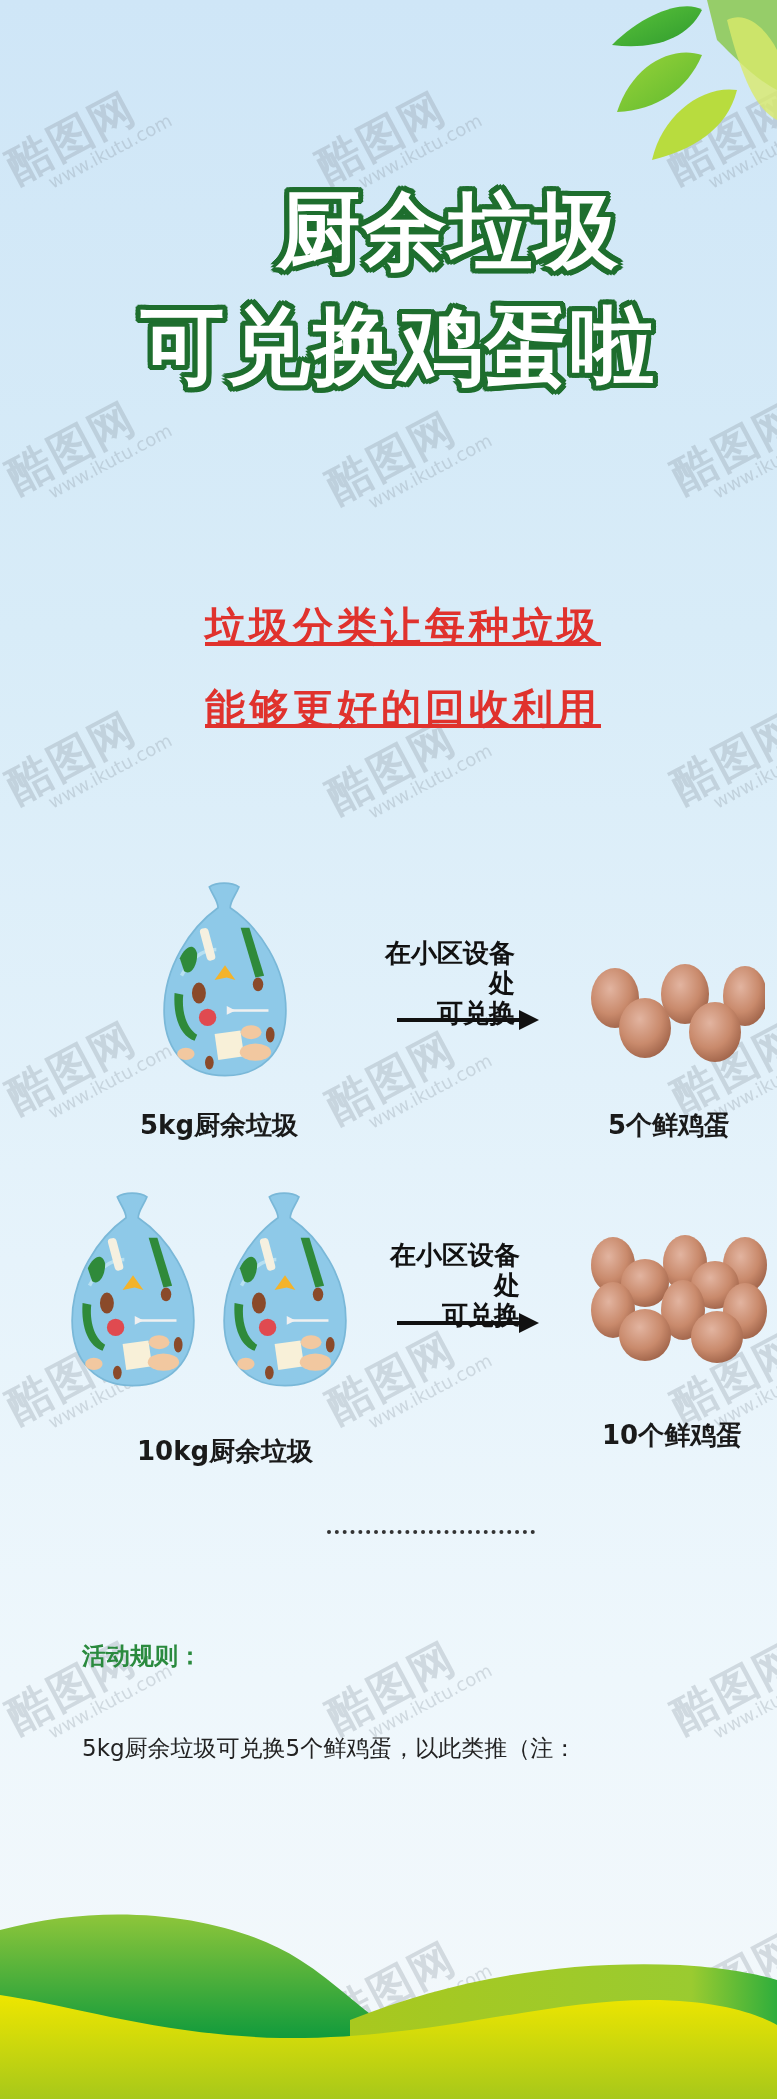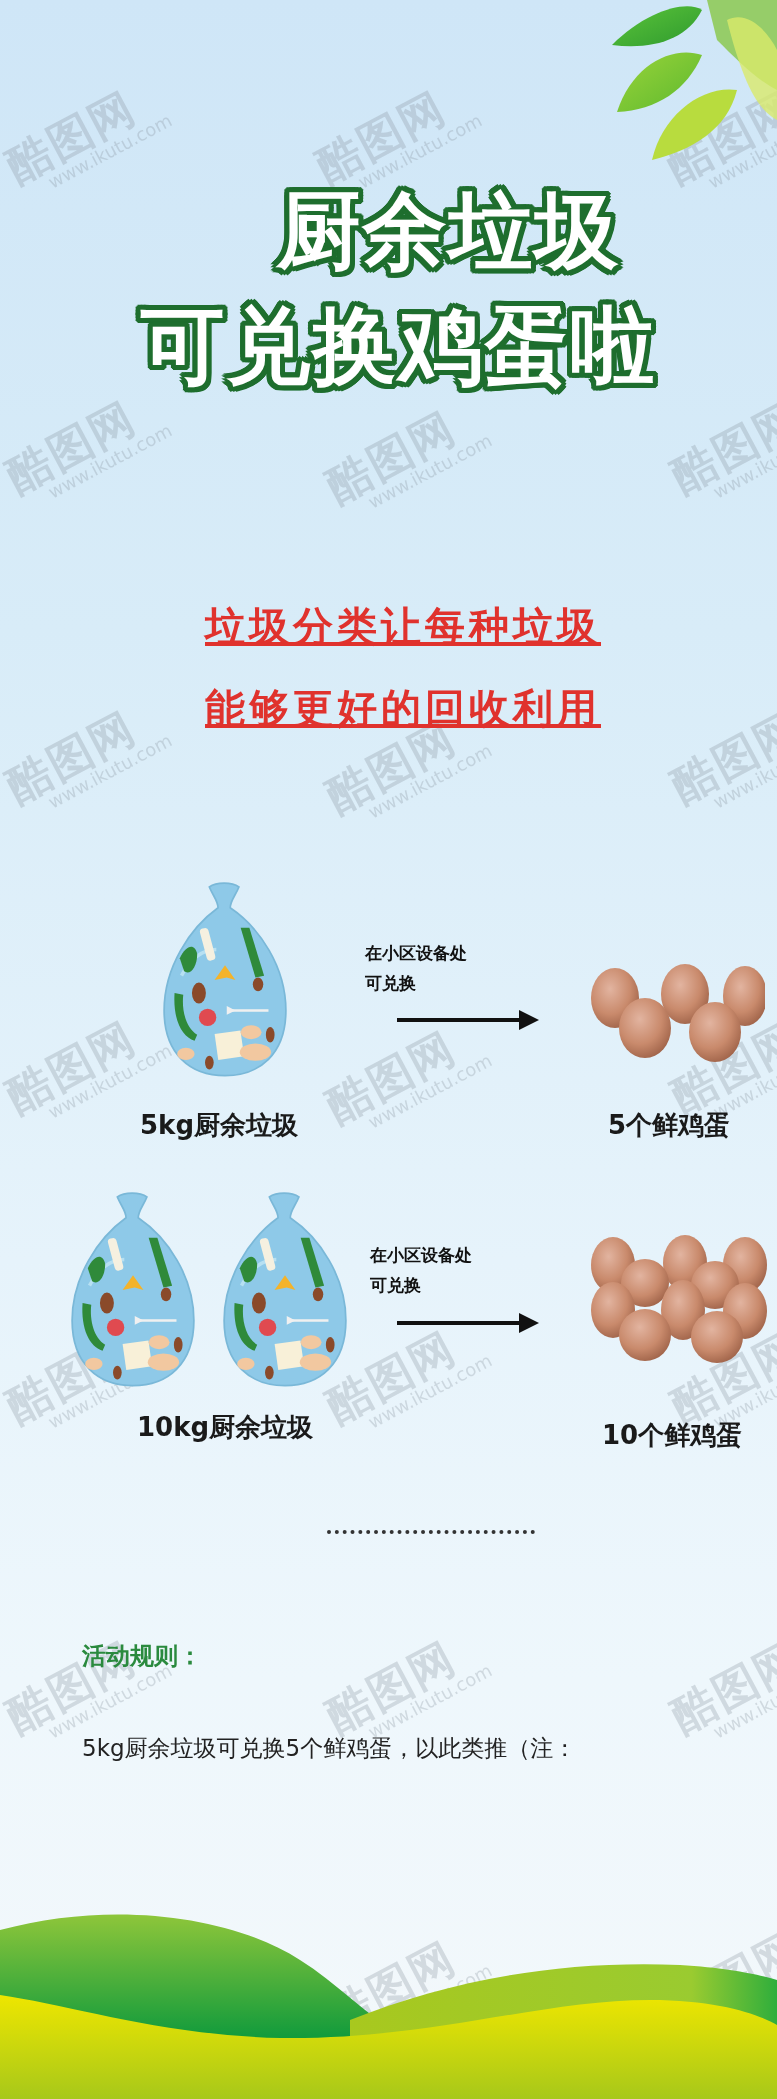--- a/index.html
+++ b/index.html
@@ -21,21 +21,21 @@
   .t1{top:175px;font-size:84px;left:60px;letter-spacing:2px;}
   .t2{top:290px;font-size:84px;left:10px;letter-spacing:2px;}
   .subtitle{position:absolute;top:450px;left:128px;font-size:46px;font-weight:bold;color:#fff;letter-spacing:16px;
     font-family:"DejaVu Serif",serif;
     text-shadow:-2px -2px 0 #1e6e2e,2px -2px 0 #1e6e2e,-2px 2px 0 #1e6e2e,2px 2px 0 #1e6e2e,0 3px 0 #1e6e2e,0 -3px 0 #1e6e2e,3px 0 0 #1e6e2e,-3px 0 0 #1e6e2e;}
   .red-lines{position:absolute;top:600px;left:205px;}
   .red-lines div{color:#e0322d;font-size:40px;font-weight:bold;letter-spacing:4px;height:82px;line-height:52px;text-decoration:underline;}
   .row{position:absolute;left:0;width:777px;}
   .bag{position:absolute;}
   .caption{position:absolute;font-size:26px;font-weight:bold;color:#1a1a1a;white-space:nowrap;}
-  .exch{position:absolute;text-align:left;font-size:17px;font-weight:bold;color:#111;line-height:30px;}
+  .exch{position:absolute;text-align:right;font-size:26px;font-weight:bold;color:#111;line-height:30px;}
   .arrow{position:absolute;}
   .eggs{position:absolute;}
   .dots{position:absolute;top:1530px;left:327px;width:208px;border-top:4px dotted #333;}
   .rules-h{position:absolute;top:1640px;left:82px;font-size:24px;font-weight:bold;color:#2a8a3e;}
   .rules-t{position:absolute;left:82px;font-size:23px;color:#222;white-space:nowrap;}
   .time{position:absolute;top:1862px;left:115px;font-size:34px;font-weight:bold;color:#111;white-space:nowrap;}
   .hills{position:absolute;left:0;top:1880px;width:777px;height:219px;}
 </style>
 </head>
 <body>
@@ -208,21 +208,21 @@
     <div class="caption" style="left:608px;top:228px;">5个鲜鸡蛋</div>
   </div>
 
   <div class="row" style="top:1190px;">
     <svg class="bag" style="left:58px;top:0;width:150px;height:200px;">
         <use href="#bagsym"></use>
       </svg>
     <svg class="bag" style="left:210px;top:0;width:150px;height:200px;">
         <use href="#bagsym"></use>
       </svg>
-    <div class="caption" style="left:137px;top:220px;">10kg厨余垃圾</div>
+    <div class="caption" style="left:137px;top:244px;">10kg厨余垃圾</div>
     <div class="exch" style="left:370px;top:50px;width:150px;">
       <div>在小区设备处</div>
       <div>可兑换</div>
     </div>
     <svg class="arrow" style="left:395px;top:118px;width:150px;height:30px;">
       <line x1="2" y1="15" x2="140" y2="15" stroke="#111" stroke-width="4" marker-end="url(#arrowhead)"></line>
     </svg>
     <svg class="eggs" style="left:585px;top:45px;width:185px;height:130px;">
       <ellipse cx="28" cy="30" rx="22" ry="28" fill="url(#egg)"></ellipse>
       <ellipse cx="100" cy="28" rx="22" ry="28" fill="url(#egg)"></ellipse>

